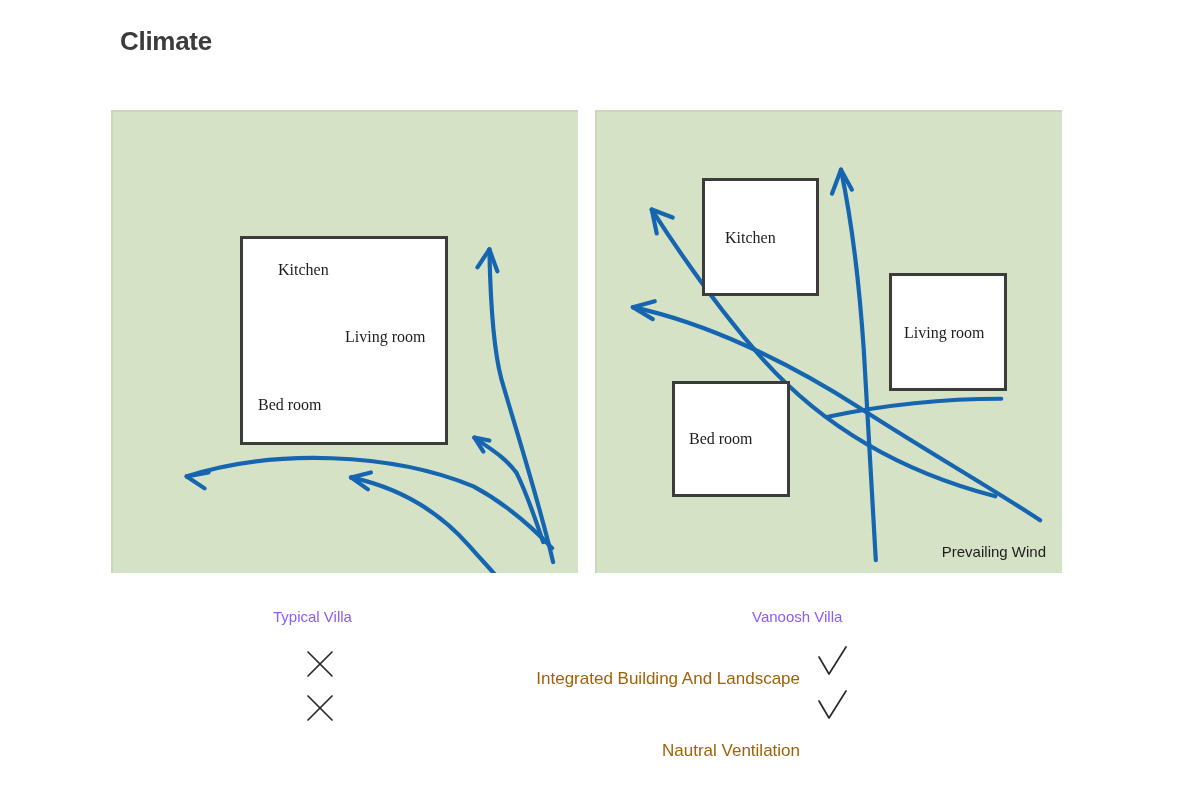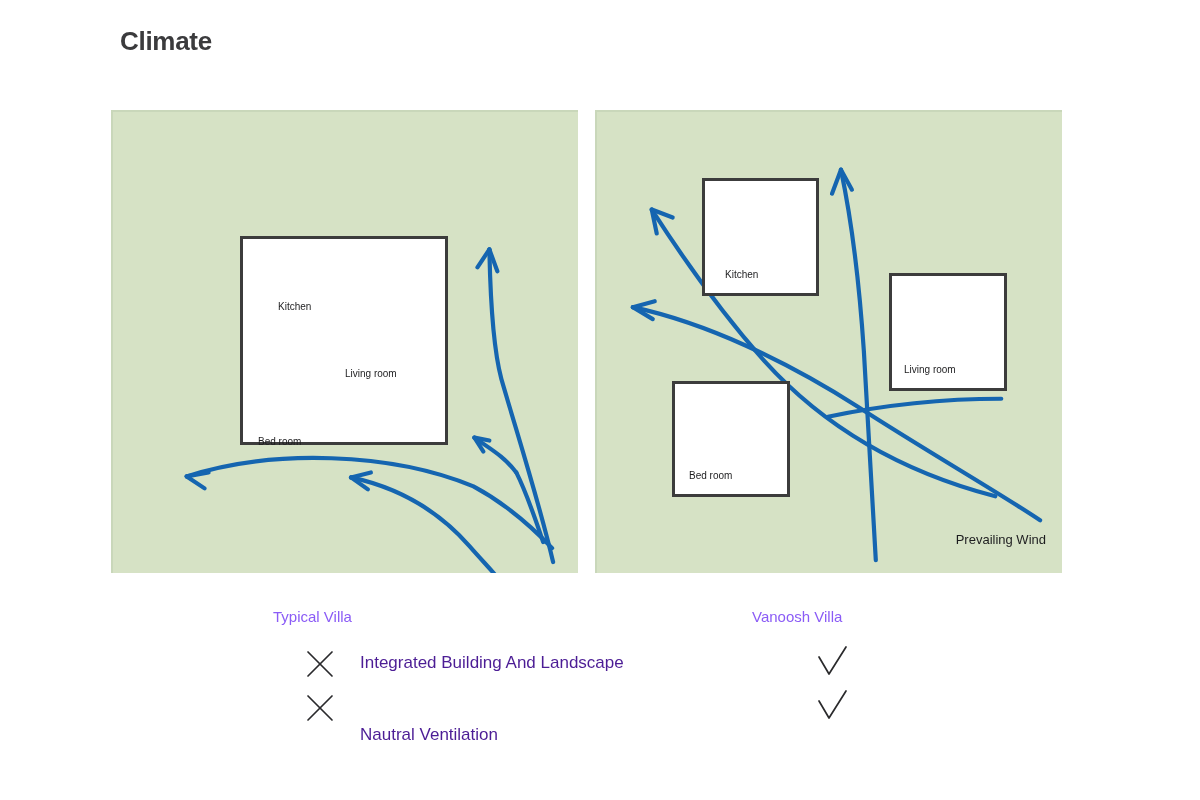--- a/index.html
+++ b/index.html
@@ -59,25 +59,24 @@
 
   
   .room-box {
     position: absolute;
     background: #ffffff;
     border: 3px solid #3c3c3c;
     box-sizing: border-box;
   }
   .room-label {
     position: absolute;
-    font-size: 10px;
+    font-size: 16px;
     color: #1d1d1f;
     white-space: nowrap;
-    font-family: Liberation Sans, sans-serif;
-    margin-top: 40px;
+    font-family: Liberation Serif, serif;
   }
 
   
   .bld-left {
     left: 127px;
     top: 124px;
     width: 208px;
     height: 209px;
   }
   .lbl-l-kitchen { left: 165px; top: 149px; }
@@ -103,44 +102,45 @@
     width: 118px;
     height: 116px;
   }
   .lbl-r-kitchen { left: 128px; top: 117px; }
   .lbl-r-living  { left: 307px; top: 212px; }
   .lbl-r-bed     { left: 92px; top: 318px; }
 
   .wind-label {
     position: absolute;
     right: 16px;
-    bottom: 26px;
-    font-size: 13px;
+    bottom: 13px;
+    font-size: 15px;
     color: #1d1d1f;
     white-space: nowrap;
   }
 
   
   .col-header {
     position: absolute;
     font-size: 15px;
     color: #8b5cf6;
     white-space: nowrap;
   }
   .hdr-left  { left: 273px; top: 608px; }
   .hdr-right { left: 752px; top: 608px; text-align: right; }
 
   .cmp-row-label {
     position: absolute;
     font-size: 17px;
-    color: #4c1d95;
-    white-space: nowrap;
-    text-align: left;
+    color: #a16207;
+    white-space: nowrap;
+    text-align: right;
     width: 440px;
     left: 360px;
+    margin-top: 16px;
   }
   .cmp-row-label.r0 { top: 653px; }
   .cmp-row-label.r1 { top: 725px; }
 
   .mark {
     position: absolute;
     width: 34px;
     height: 34px;
   }
   .mark svg { display: block; width: 100%; height: 100%; }

